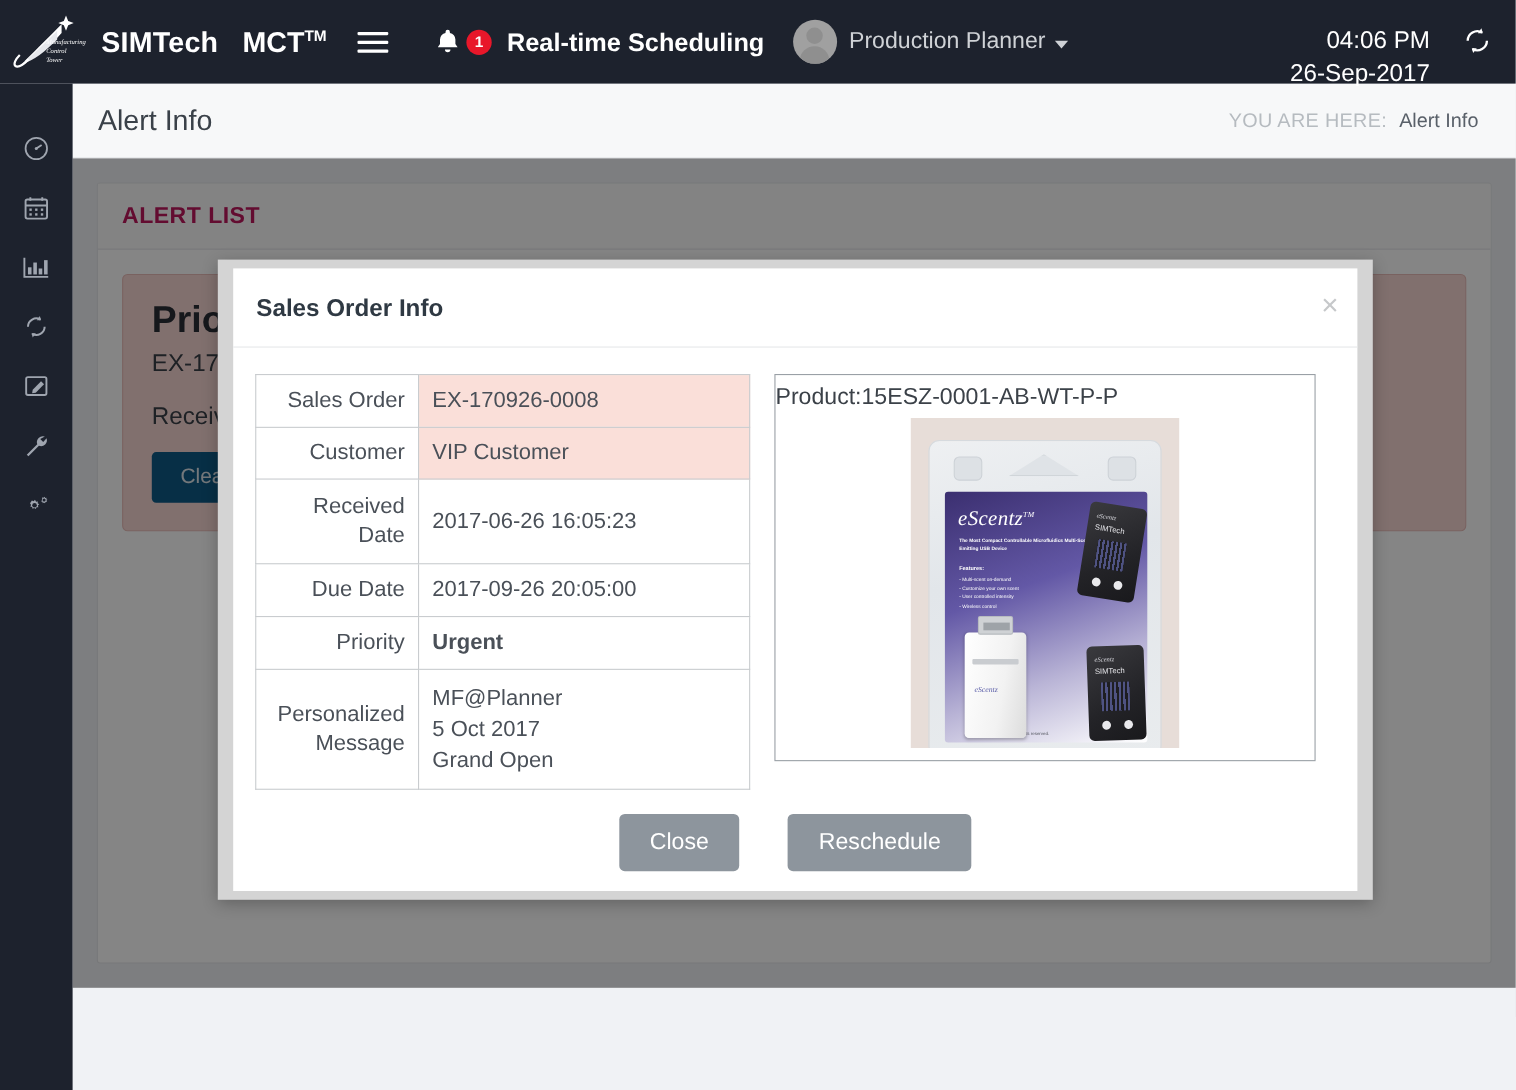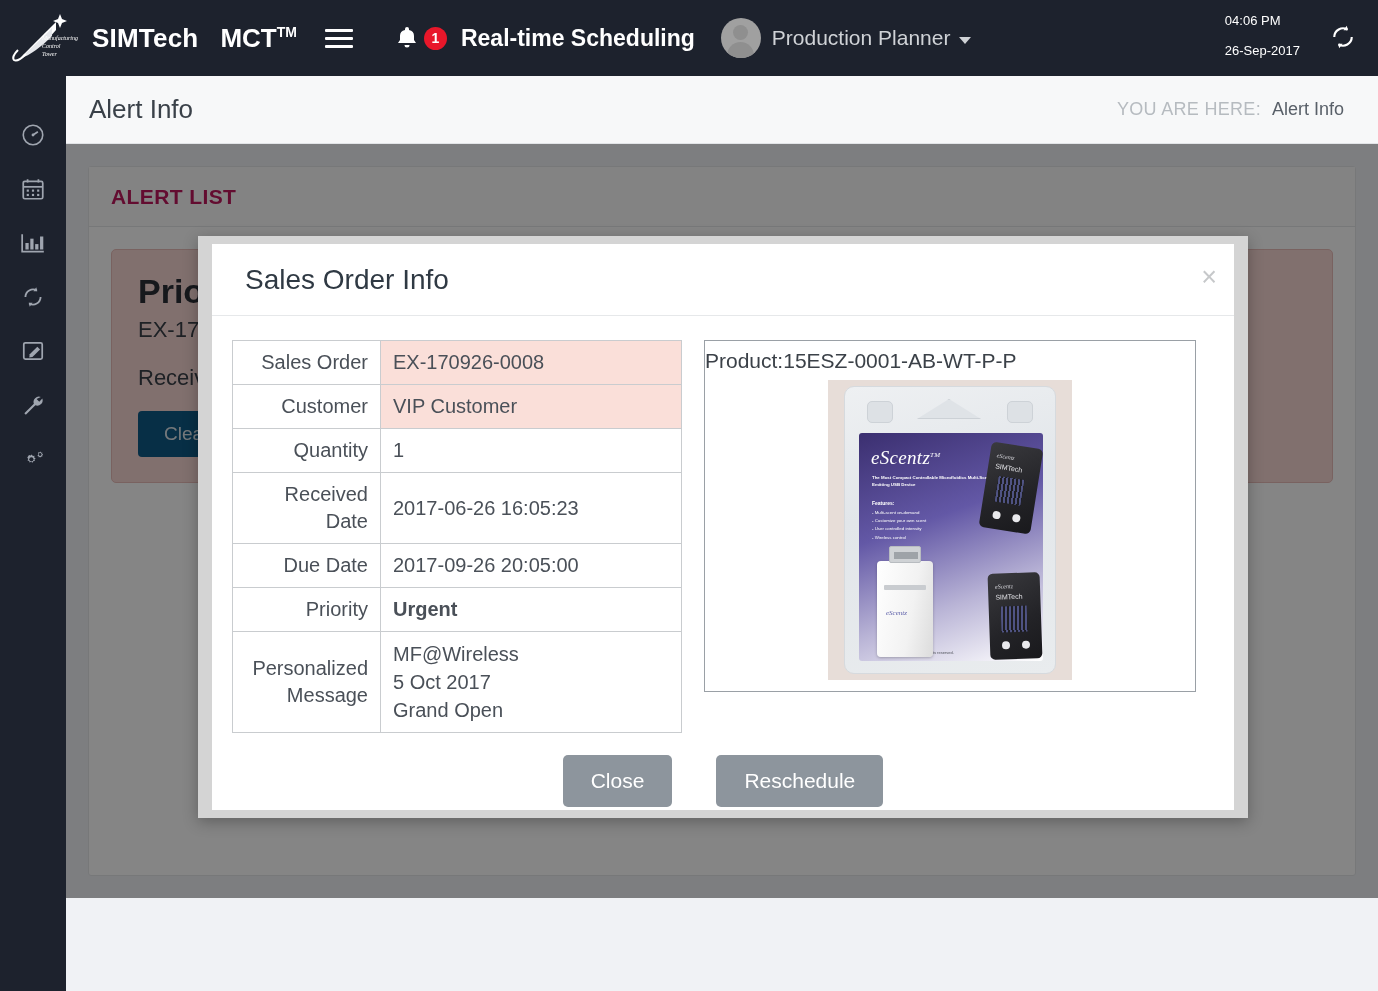--- a/index.html
+++ b/index.html
@@ -64,22 +64,22 @@
     position: absolute; width: 27px; height: 18px; border-radius: 14px 14px 0 0;
     background: #8f8f8f; left: 6.5px; top: 24px;
   }
   .username { color: #cfd2d6; font-size: 21px; margin-left: 11px; }
   .caret {
     width: 0; height: 0; border-left: 6px solid transparent;
     border-right: 6px solid transparent; border-top: 7px solid #cfd2d6;
     margin-left: 9px; margin-top: 4px;
   }
   .clock {
-    position: absolute; right: 78px; top: 6px; text-align: left;
-    color: #ffffff; font-size: 13px; line-height: 30px;
+    position: absolute; right: 78px; top: 22px; text-align: right;
+    color: #ffffff; font-size: 22px; line-height: 30px;
   }
   .refresh-top {
     position: absolute; right: 20px; top: 22px; cursor: pointer;
   }
 
   
   .sidebar {
     position: absolute; top: 76px; left: 0; width: 66px; height: 915px;
     background: #1d222d; z-index: 25;
     padding-top: 32px;
@@ -153,21 +153,21 @@
   }
   .modal {
     position: absolute; left: 14px; top: 8px; width: 1022px; height: 566px;
     background: #ffffff;
   }
   .modal-head {
     height: 72px; border-bottom: 1px solid #e6e8ea; position: relative;
     display: flex; align-items: center;
   }
   .modal-head h4 {
-    font-size: 28px; font-weight: normal; color: #2f3943; margin-left: 33px;
+    font-size: 22px; font-weight: bold; color: #2f3943; margin-left: 21px;
   }
   .modal-close {
     position: absolute; right: 17px; top: 20px; font-size: 27px;
     color: #c6c8ca; background: none; border: none; cursor: pointer;
     line-height: 1; font-family: "Liberation Sans", sans-serif;
   }
   .modal-body { display: flex; padding: 24px 20px 0 20px; gap: 22px; }
   .info-table {
     border-collapse: collapse; width: 450px; height: 378px;
     border: 1px solid #c9cccf; table-layout: fixed;
@@ -188,21 +188,21 @@
   }
   .product-caption {
     font-size: 21px; color: #3b4148; margin-bottom: 7px;
   }
   
   .photo {
     width: 244px; height: 300px; margin: 0 auto; position: relative;
     background: #e7ddd8; overflow: hidden;
   }
   .blister {
-    position: absolute; left: 16px; top: 6px; width: 212px; height: 288px;
+    position: absolute; left: 16px; top: 20px; width: 212px; height: 288px;
     background: linear-gradient(165deg, #eef0f2 0%, #e2e6ea 40%, #e9ecee 100%);
     border: 1px solid #d6dade; border-radius: 10px;
   }
   .card-inner {
     position: absolute; left: 14px; top: 46px; width: 184px; height: 228px;
     background: linear-gradient(160deg, #3b2f70 0%, #6358a6 38%, #b9b4d6 70%, #ffffff 100%);
     border-radius: 3px;
   }
   .hang-hole {
     position: absolute; left: 72px; top: 12px; width: 64px; height: 20px;
@@ -468,41 +468,37 @@
 
         <table class="info-table">
           <tbody>
             <tr>
               <td class="lbl">Sales Order</td>
               <td class="val hl">EX-170926-0008</td>
             </tr>
             <tr>
               <td class="lbl">Customer</td>
               <td class="val hl">VIP Customer</td>
-            </tr>
-            <tr>
-              <td class="lbl">Quantity</td>
-              <td class="val">1</td>
             </tr>
             <tr>
               <td class="lbl">Received Date</td>
               <td class="val">2017-06-26 16:05:23</td>
             </tr>
             <tr>
               <td class="lbl">Due Date</td>
               <td class="val">2017-09-26 20:05:00</td>
             </tr>
             <tr>
               <td class="lbl">Priority</td>
               <td class="val bold">Urgent</td>
             </tr>
             <tr>
               <td class="lbl">Personalized Message</td>
               <td class="val">
-                <div class="msg-line">MF@Wireless</div>
+                <div class="msg-line">MF@Planner</div>
                 <div class="msg-line">5 Oct 2017</div>
                 <div class="msg-line">Grand Open</div>
               </td>
             </tr>
           </tbody>
         </table>
 
         <div class="product-box">
           <div class="product-caption">Product:15ESZ-0001-AB-WT-P-P</div>
           <div class="photo">

